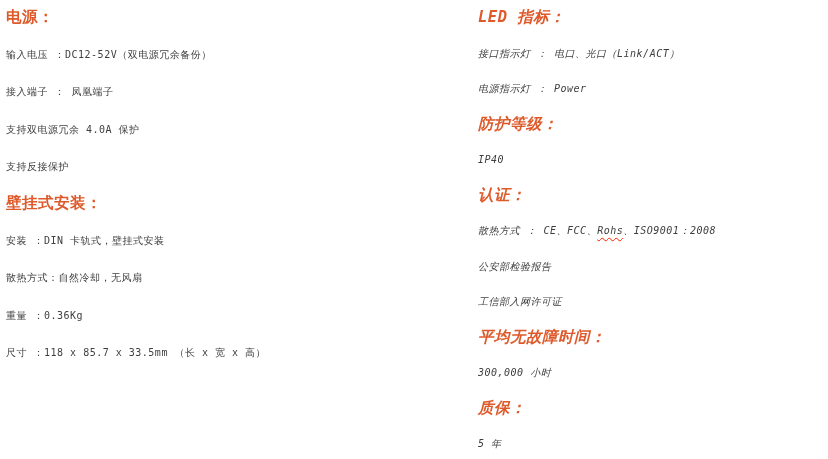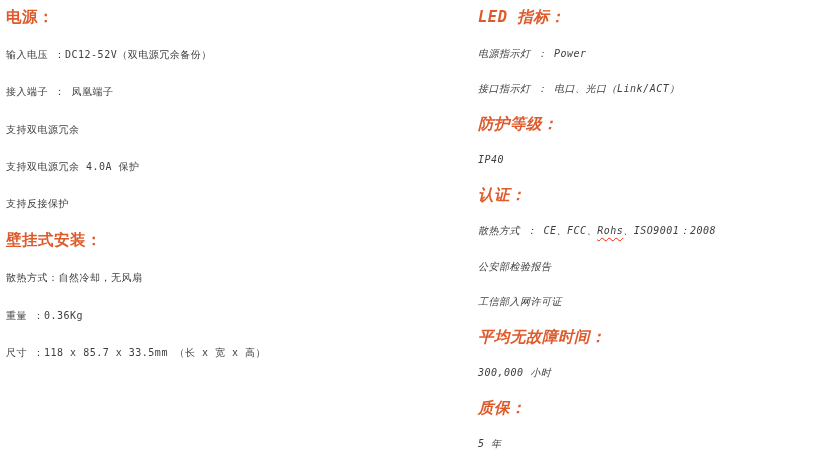--- a/index.html
+++ b/index.html
@@ -62,32 +62,32 @@
   }
 </style>
 </head>
 <body>
 
 <div class="page">
   <div class="col col-left" id="col-left">
       <p class="heading">电源：</p>
       <p class="body">输入电压 ：DC12-52V（双电源冗余备份）</p>
       <p class="body">接入端子 ： 凤凰端子</p>
-      <p class="body">支持双电源冗余</p>
       <p class="body">支持双电源冗余 4.0A 保护</p>
       <p class="body">支持反接保护</p>
       <p class="heading">壁挂式安装：</p>
+      <p class="body">安装 ：DIN 卡轨式，壁挂式安装</p>
       <p class="body">散热方式：自然冷却，无风扇</p>
       <p class="body">重量 ：0.36Kg</p>
       <p class="body">尺寸 ：118 x 85.7 x 33.5mm （长 x 宽 x 高）</p>
     </div>
   <div class="col col-right" id="col-right">
       <p class="heading">LED 指标：</p>
+      <p class="body">接口指示灯 ： 电口、光口（Link/ACT）</p>
       <p class="body">电源指示灯 ： Power</p>
-      <p class="body">接口指示灯 ： 电口、光口（Link/ACT）</p>
       <p class="heading">防护等级：</p>
       <p class="body">IP40</p>
       <p class="heading">认证：</p>
       <p class="body"><span>散热方式 ： CE、FCC、</span><span class="misspelled">Rohs</span><span>、ISO9001：2008</span></p>
       <p class="body">公安部检验报告</p>
       <p class="body">工信部入网许可证</p>
       <p class="heading">平均无故障时间：</p>
       <p class="body">300,000 小时</p>
       <p class="heading">质保：</p>
       <p class="body">5 年</p>

